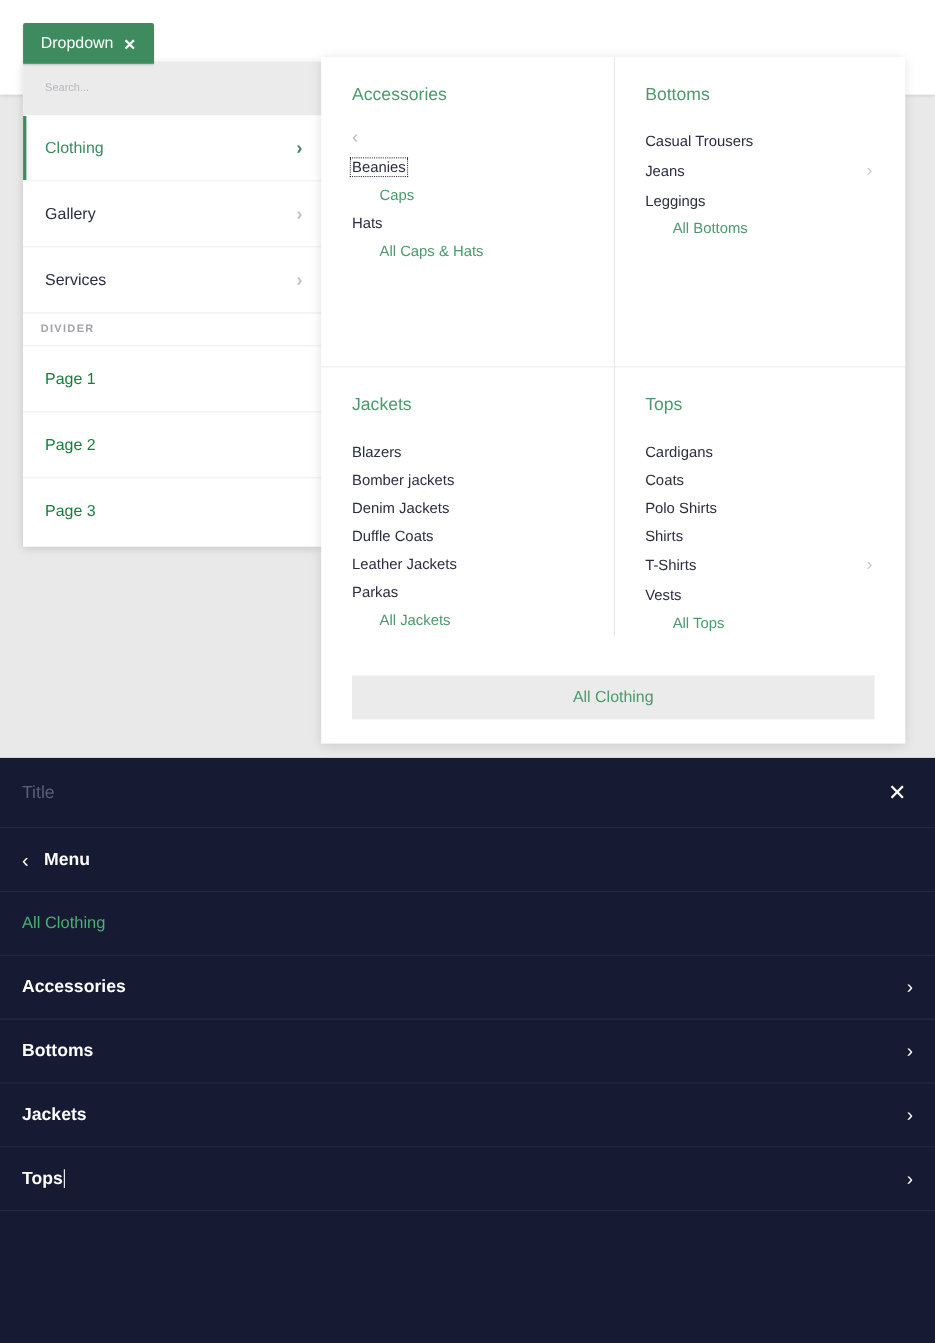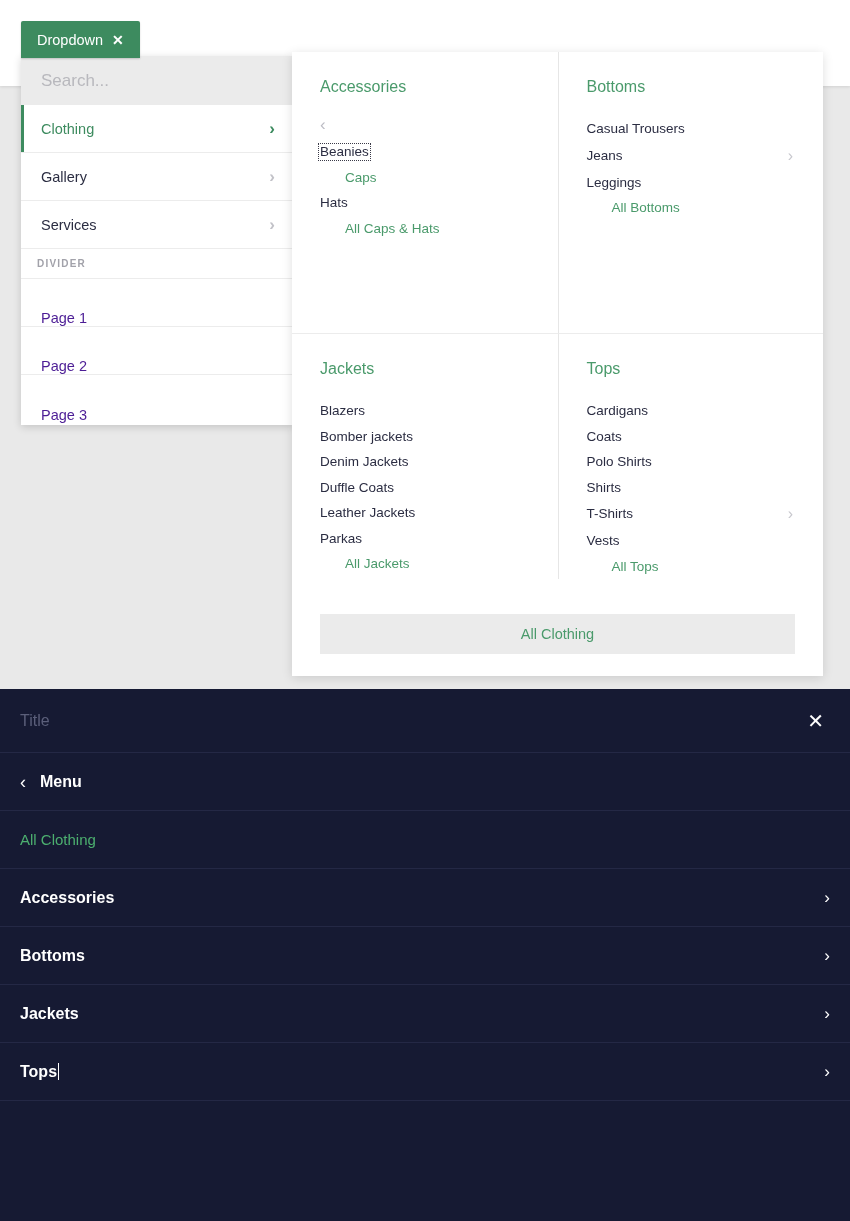--- a/index.html
+++ b/index.html
@@ -80,31 +80,31 @@
     background: #ebebeb;
     display: flex;
     align-items: center;
     padding: 0 20px;
     box-sizing: border-box;
   }
   .dropdown-search input {
     border: none;
     outline: none;
     background: transparent;
-    font-size: 17px;
+    font-size: 10px;
     font-family: "Liberation Sans", sans-serif;
     color: #3b3b4a;
     width: 100%;
     padding: 0;
   }
   .dropdown-search input::placeholder { color: #b8b8bd; }
 
   .dd-item {
     position: relative;
-    height: 48px;
+    height: 60px;
     display: flex;
     align-items: center;
     justify-content: space-between;
     padding: 0 18px 0 20px;
     border-bottom: 1px solid #ececec;
     box-sizing: border-box;
     font-size: 14.5px;
     color: #2b2d42;
     cursor: pointer;
     background: #ffffff;
@@ -127,21 +127,21 @@
     align-items: center;
     padding: 0 16px;
     font-size: 10px;
     letter-spacing: 1.2px;
     font-weight: bold;
     color: #a2a2aa;
     border-bottom: 1px solid #ececec;
     background: #ffffff;
     box-sizing: border-box;
   }
-  .dd-item.plain { color: #4c1d95; align-items: flex-end; }
+  .dd-item.plain { color: #15803d; }
   .dd-item.last { border-bottom: none; }
 
   
   .mega-panel {
     position: absolute;
     left: 292px; top: 52px;
     width: 531px;
     height: 624px;
     background: #ffffff;
     box-shadow: 0 2px 10px rgba(0,0,0,0.13);

